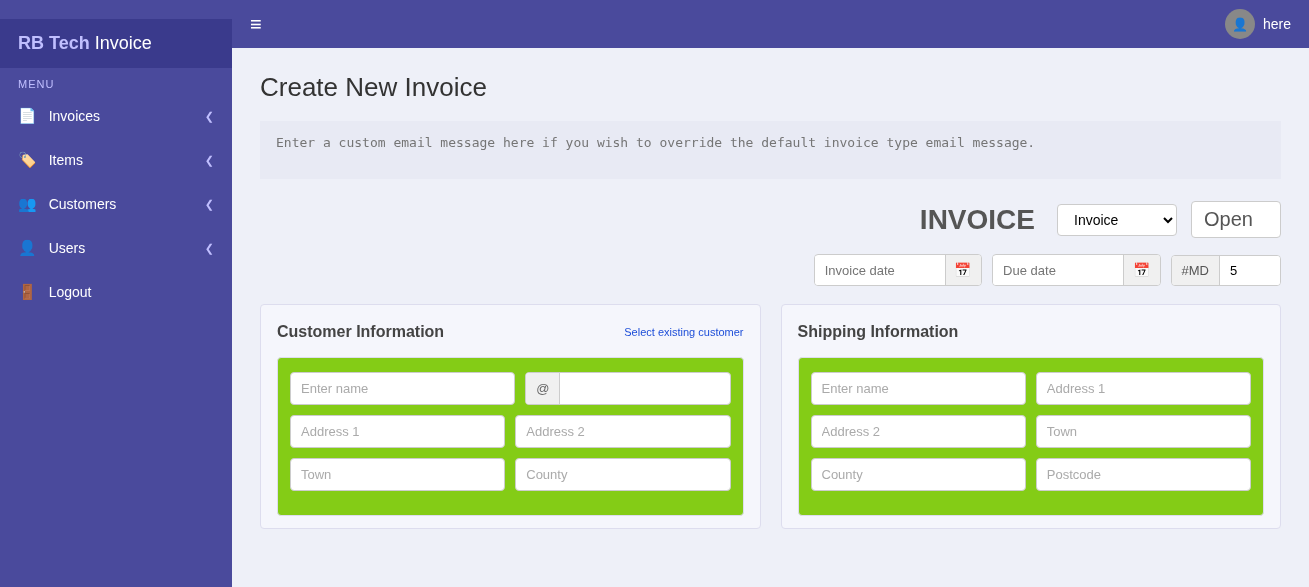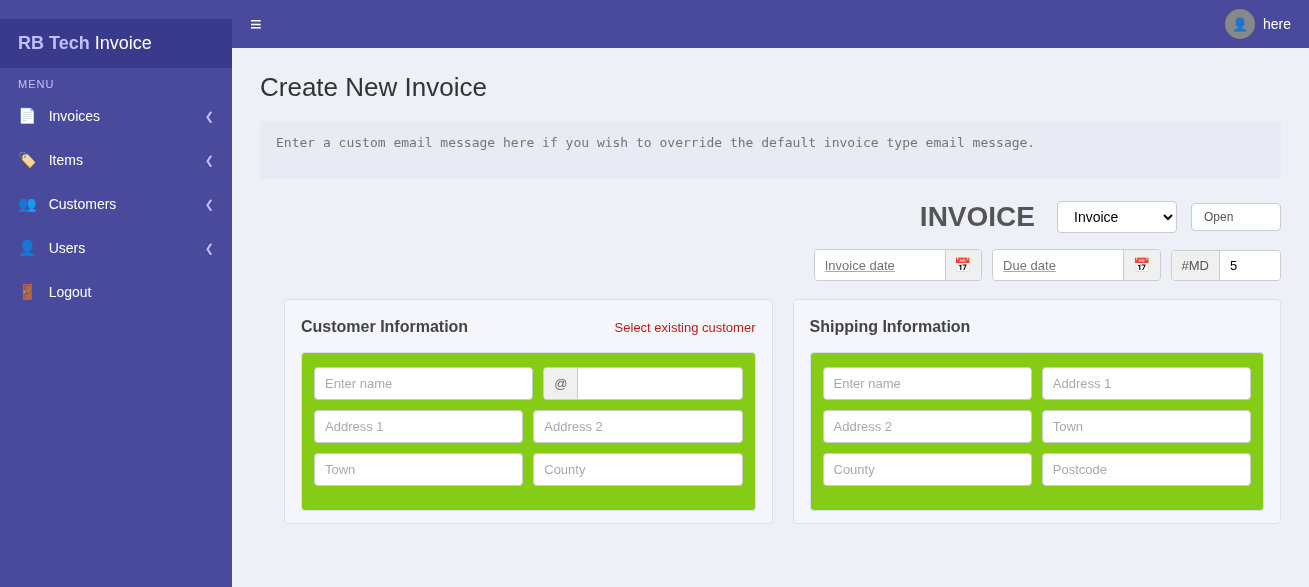--- a/index.html
+++ b/index.html
@@ -115,21 +115,21 @@
       border-radius: 4px;
       background: #fff;
       font-size: 14px;
       min-width: 120px;
     }
     .invoice-status-field {
       padding: 6px 12px;
       border: 1px solid #ccc;
       border-radius: 4px;
       background: #fff;
-      font-size: 12px;
+      font-size: 20px;
       min-width: 90px;
       color: #555;
     }
 
     
     .date-row {
       display: flex;
       align-items: center;
       justify-content: flex-end;
       gap: 10px;
@@ -143,21 +143,20 @@
       background: #fff;
       overflow: hidden;
     }
     .date-input {
       border: none;
       outline: none;
       padding: 7px 10px;
       font-size: 13px;
       color: #aaa;
       width: 130px;
-      text-decoration: underline;
     }
     .date-icon-btn {
       background: #f0f0f0;
       border: none;
       border-left: 1px solid #ccc;
       padding: 7px 9px;
       cursor: pointer;
       font-size: 14px;
     }
     .md-number-wrap {
@@ -180,43 +179,42 @@
       outline: none;
       padding: 7px 10px;
       font-size: 13px;
       width: 60px;
     }
 
     
     .panels-row {
       display: flex;
       gap: 20px;
-      margin-left: 24px;
     }
     .info-panel {
       flex: 1;
       background: #f5f6fc;
       border: 1px solid #dde;
       border-radius: 4px;
       padding: 18px 16px 12px;
     }
     .info-panel-header {
       display: flex;
       align-items: center;
       justify-content: space-between;
       margin-bottom: 16px;
     }
     .info-panel-title {
       font-size: 16px;
       font-weight: bold;
       color: #444;
     }
     .select-customer-link {
-      color: #b91c1c;
-      font-size: 13px;
+      color: #1d4ed8;
+      font-size: 11px;
       cursor: pointer;
       text-decoration: none;
     }
 
     .form-inner {
       background: #84cc16;
       border: 1px solid #dde;
       border-radius: 4px;
       padding: 14px 12px;
     }

